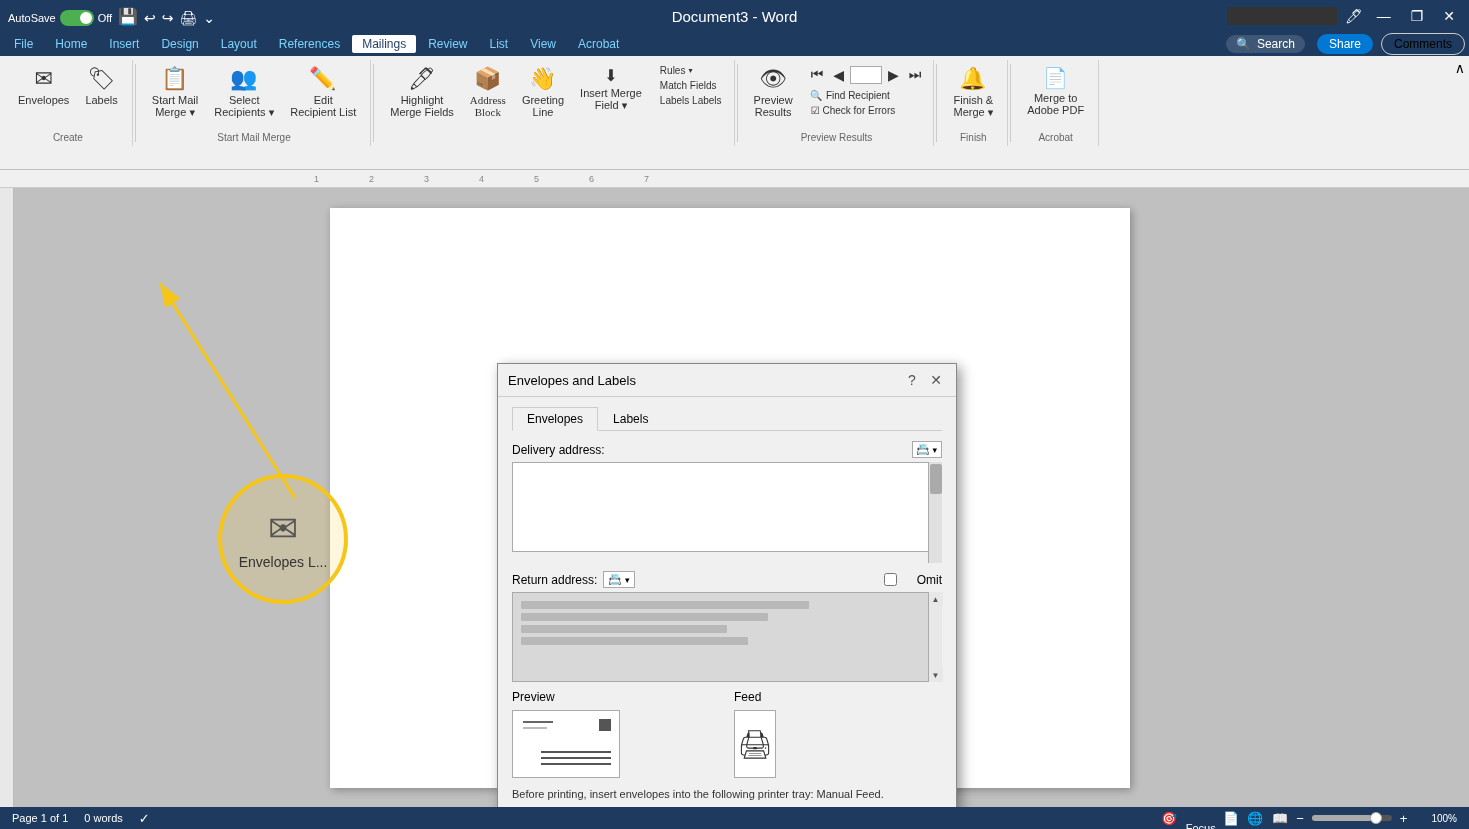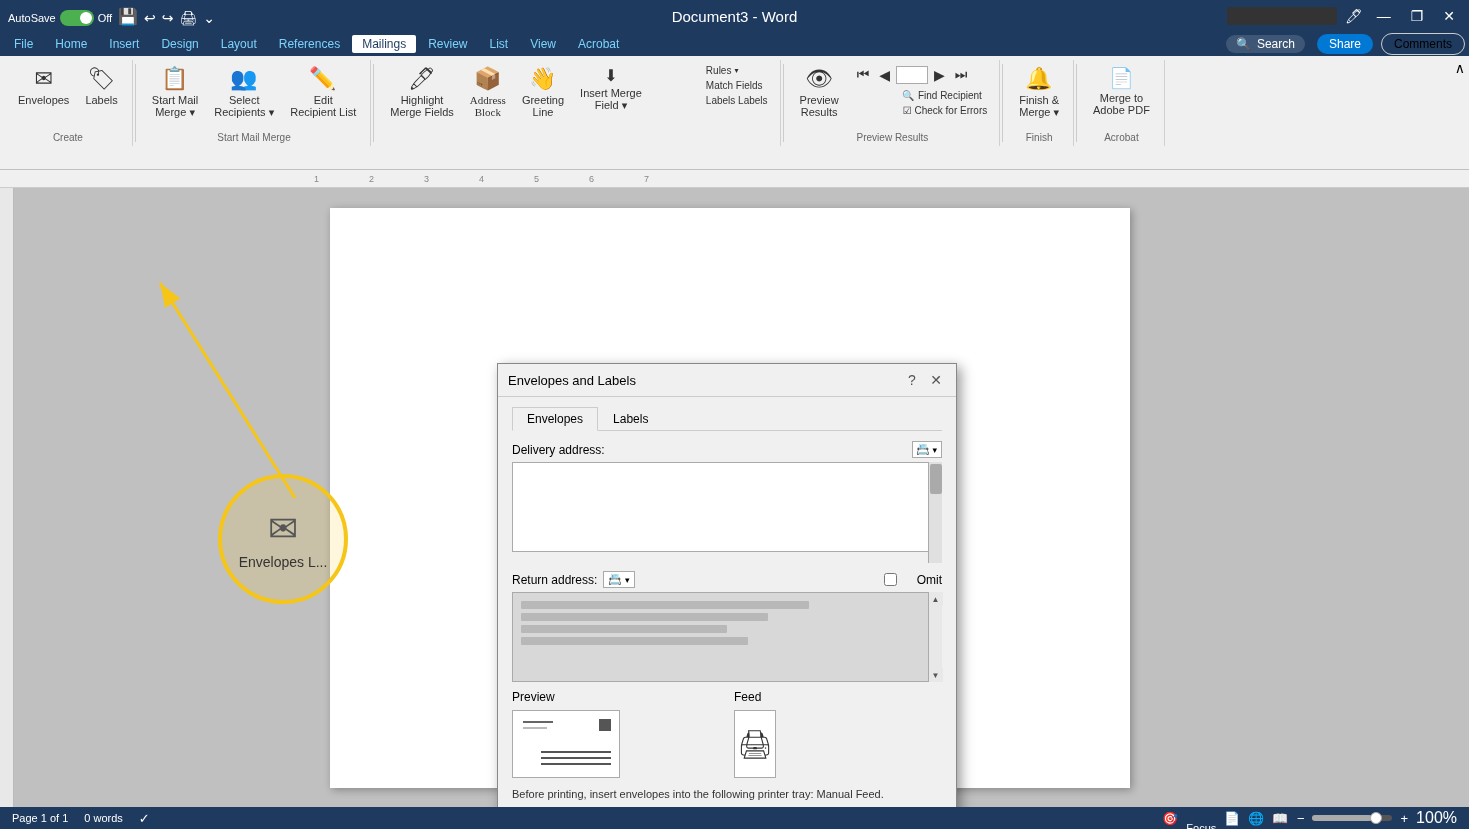--- a/index.html
+++ b/index.html
@@ -125,21 +125,20 @@
     .small-btn {
       font-size: 10px;
       color: #333;
       cursor: pointer;
       padding: 1px 4px;
       border-radius: 2px;
       display: flex;
       align-items: center;
       gap: 3px;
       white-space: nowrap;
-      margin-left: 46px;
     }
     .dropdown-arrow { font-size: 8px; }
     .share-btn {
       background: #0078d4;
       color: white;
       border: none;
       border-radius: 12px;
       padding: 3px 12px;
       cursor: pointer;
       font-size: 12px;
@@ -761,17 +760,17 @@
       <span style="font-size:11px;margin-top:20px;">Focus</span>
       <span class="status-icon">📄</span>
       <span class="status-icon">🌐</span>
       <span class="status-icon">📖</span>
       <span class="status-icon">−</span>
       <div style="width:80px;height:6px;background:#555;border-radius:3px;position:relative;">
         <div style="width:60px;height:6px;background:#aaa;border-radius:3px;"></div>
         <div style="position:absolute;top:-3px;left:58px;width:12px;height:12px;background:white;border:1px solid #aaa;border-radius:50%;"></div>
       </div>
       <span class="status-icon">+</span>
-      <span style="font-size:16px;">100%</span>
+      <span style="font-size:10px;margin-left:16px;">100%</span>
     </div>
   </div>
 
 </div>
 
 </body></html>

